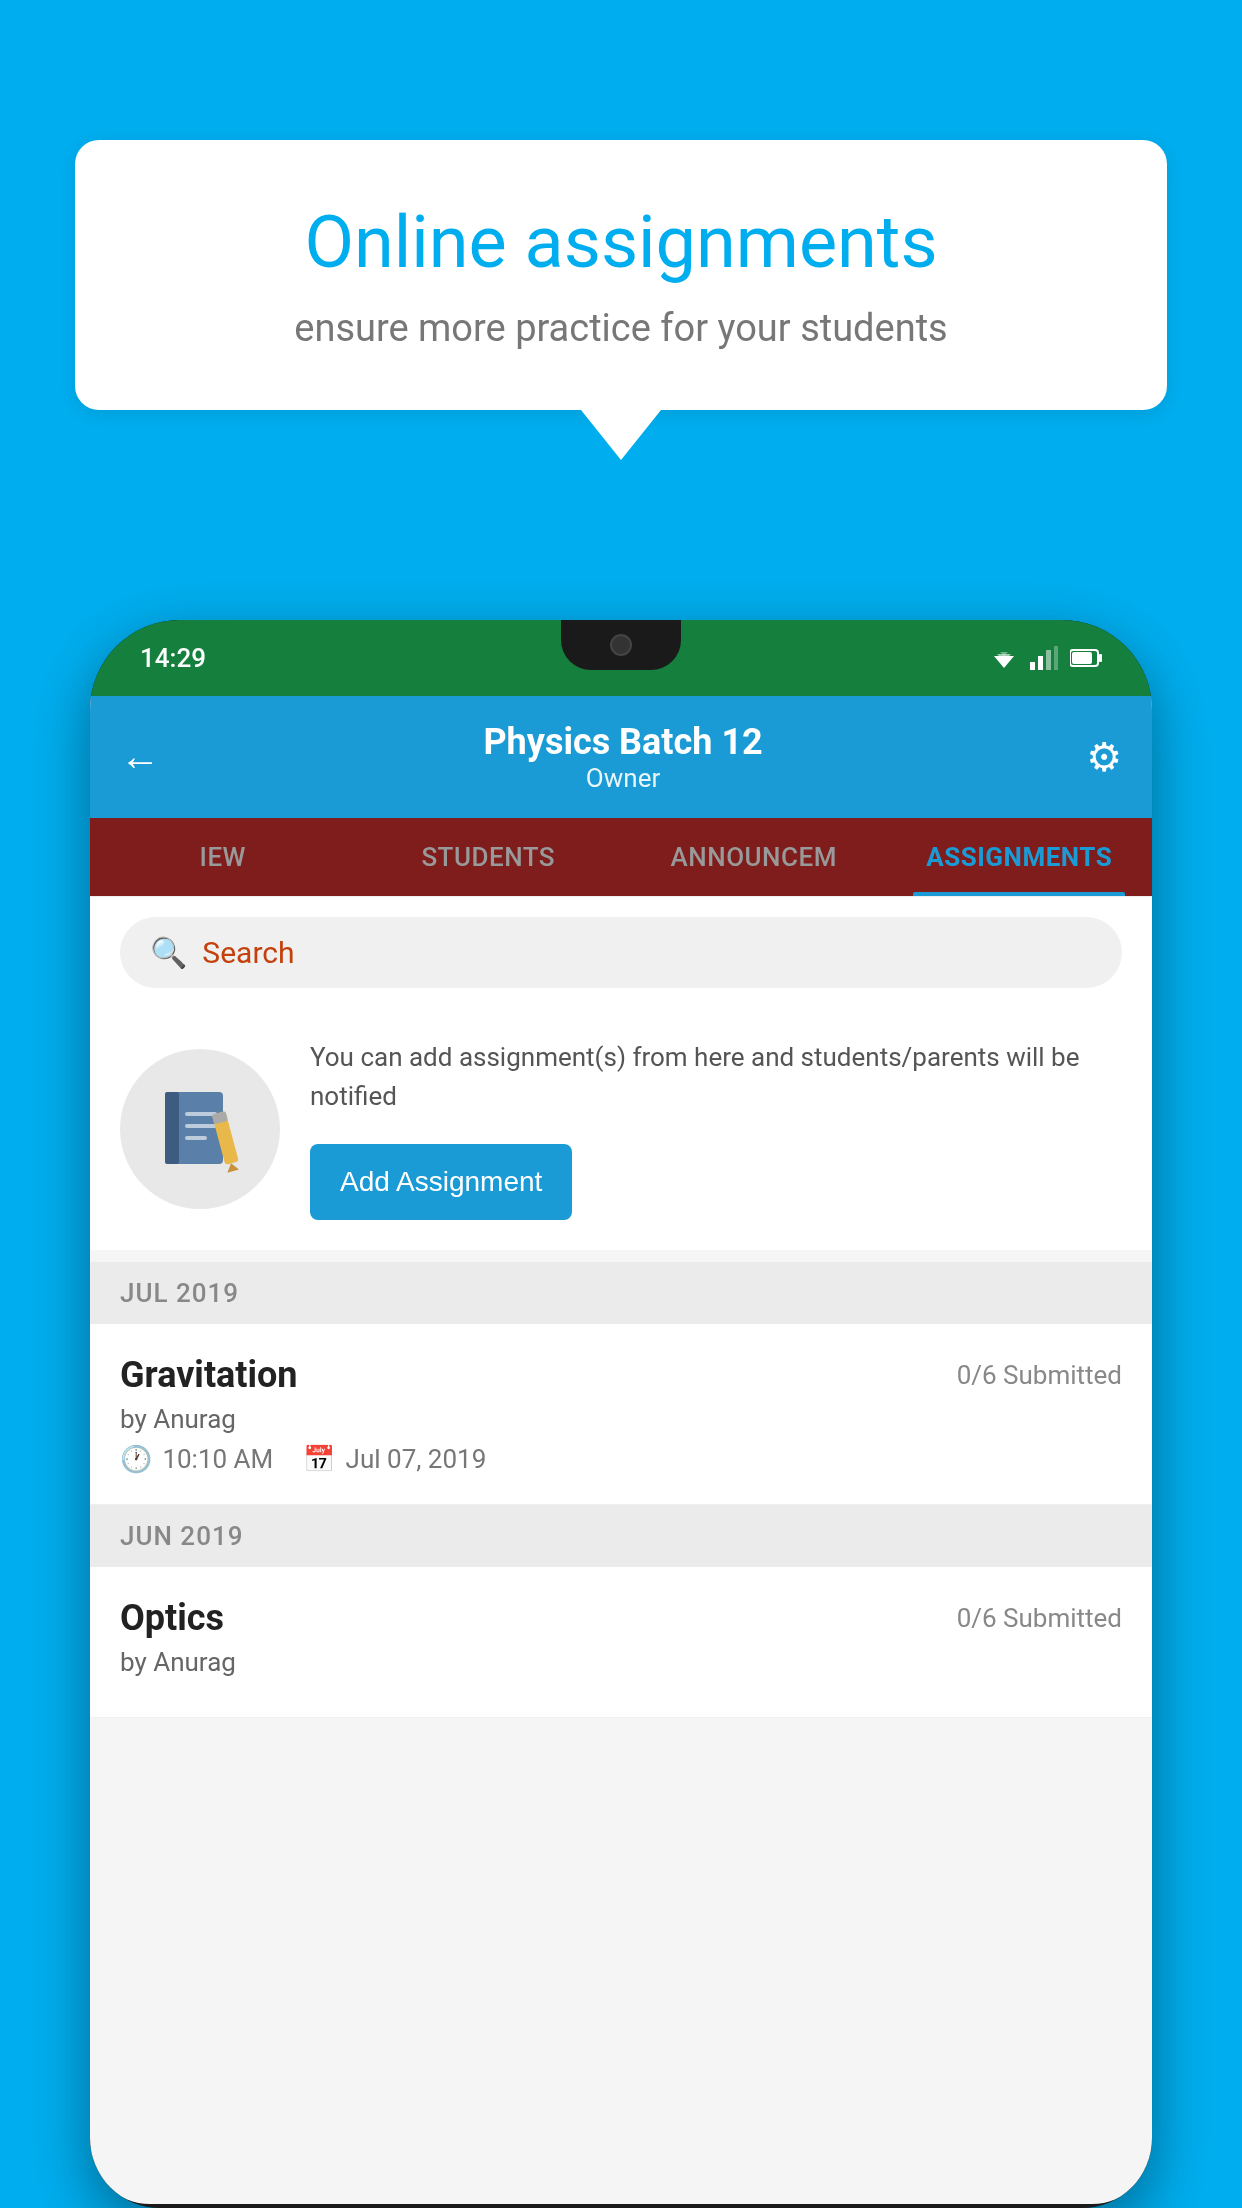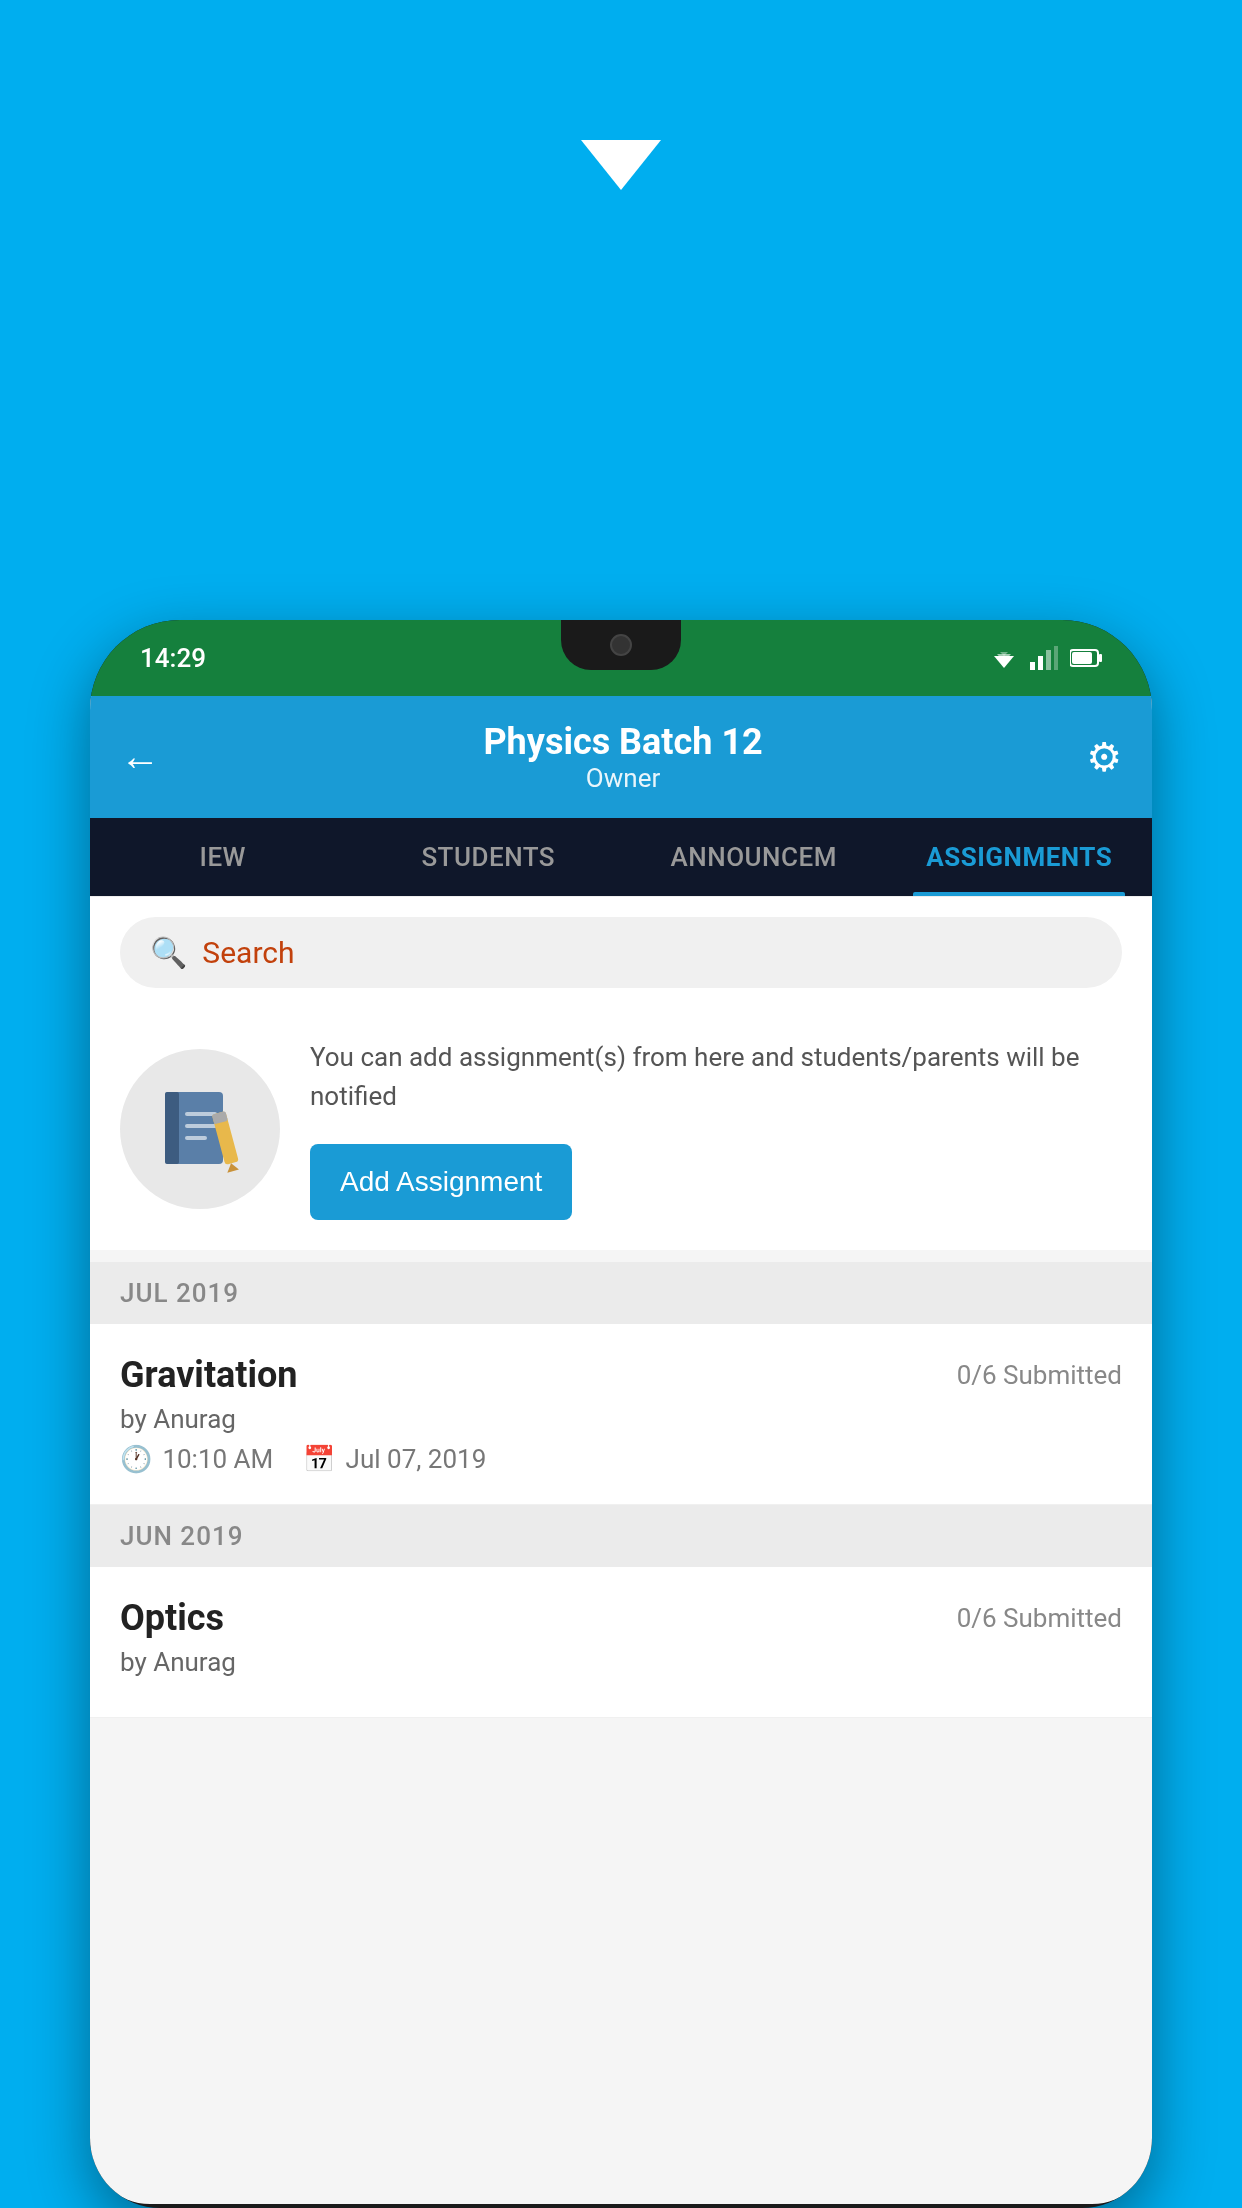--- a/index.html
+++ b/index.html
@@ -158,21 +158,21 @@
       font-size: 26px;
     }
 
     .header-gear {
       color: white;
       font-size: 40px;
     }
 
     
     .tabs-container {
-      background: #0f172a;
+      background: #7f1d1d;
       display: flex;
       border-bottom: 1px solid #eee;
       flex-shrink: 0;
       overflow: hidden;
     }
 
     .tab-item {
       flex: 1;
       text-align: center;
       padding: 24px 10px;
@@ -340,20 +340,24 @@
       flex: 1;
       overflow-y: auto;
       display: flex;
       flex-direction: column;
     }
   </style>
 </head>
 <body>
 
 <div class="speech-bubble-container">
+  <div class="speech-bubble">
+    <div class="bubble-title">Online assignments</div>
+    <div class="bubble-subtitle">ensure more practice for your students</div>
+  </div>
   <div class="speech-bubble-arrow"></div>
 </div>
 
 <div class="phone-frame">
 
   <div class="phone-top-bar">
     <div class="status-time">14:29</div>
     <div class="phone-notch">
       <div class="camera-dot"></div>
     </div>

